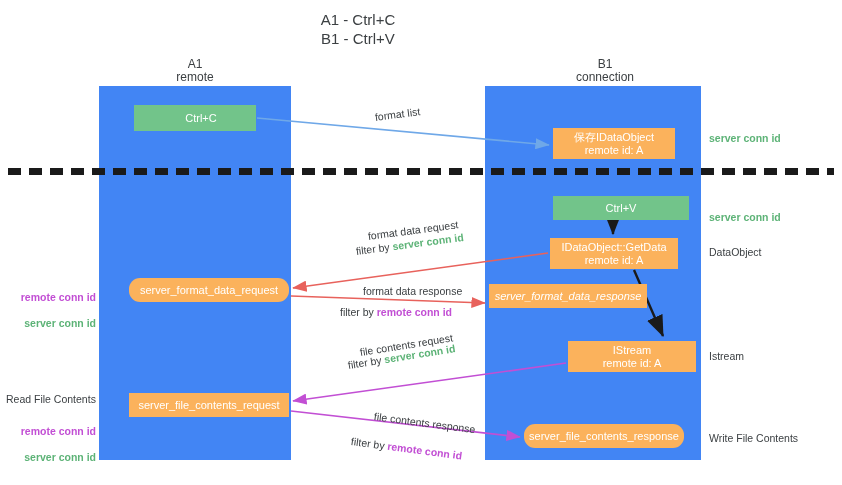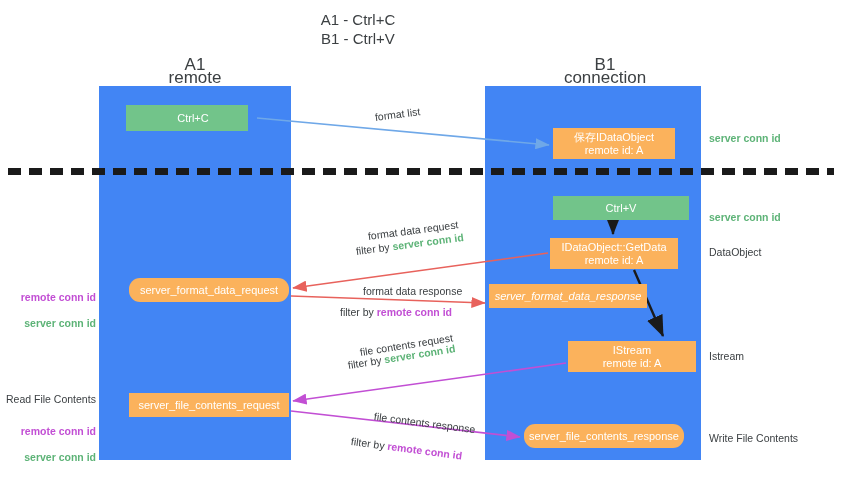--- a/index.html
+++ b/index.html
@@ -29,21 +29,21 @@
     font-size: 15px;
     color: #3c4043;
     line-height: 19px;
     white-space: pre-line;
   }
 
   
   .col-header {
     position: absolute;
     text-align: center;
-    font-size: 17px;
+    font-size: 12px;
     color: #3c4043;
     line-height: 13px;
   }
   #hdr-a1 { left: 130px; top: 58px; width: 130px; }
   #hdr-b1 { left: 540px; top: 58px; width: 130px; }
 
   
   .lane {
     position: absolute;
     background: #4285f4;
@@ -61,21 +61,21 @@
     justify-content: center;
     color: #ffffff;
     font-size: 11px;
     line-height: 13px;
     text-align: center;
     white-space: pre-line;
   }
   .node.green  { background: #72c48a; }
   .node.orange { background: #fbb25c; }
 
-  #n-ctrlc      { left: 126px; top: 105px; width: 122px; height: 26px; padding-left: 12px; }
+  #n-ctrlc      { left: 134px; top: 105px; width: 122px; height: 26px; padding-left: 12px; }
   #n-dataobj    { left: 553px; top: 128px; width: 122px; height: 31px; }
   #n-ctrlv      { left: 553px; top: 196px; width: 136px; height: 24px; }
   #n-getdata    { left: 550px; top: 238px; width: 128px; height: 31px; }
   #n-istream    { left: 568px; top: 341px; width: 128px; height: 31px; }
   #n-fdreq      { left: 129px; top: 278px; width: 160px; height: 24px; border-radius: 11px; }
   #n-fdresp     { left: 489px; top: 284px; width: 158px; height: 24px; font-style: italic; }
   #n-fcreq      { left: 129px; top: 393px; width: 160px; height: 24px; }
   #n-fcresp     { left: 524px; top: 424px; width: 160px; height: 24px; border-radius: 11px; }
 
   

